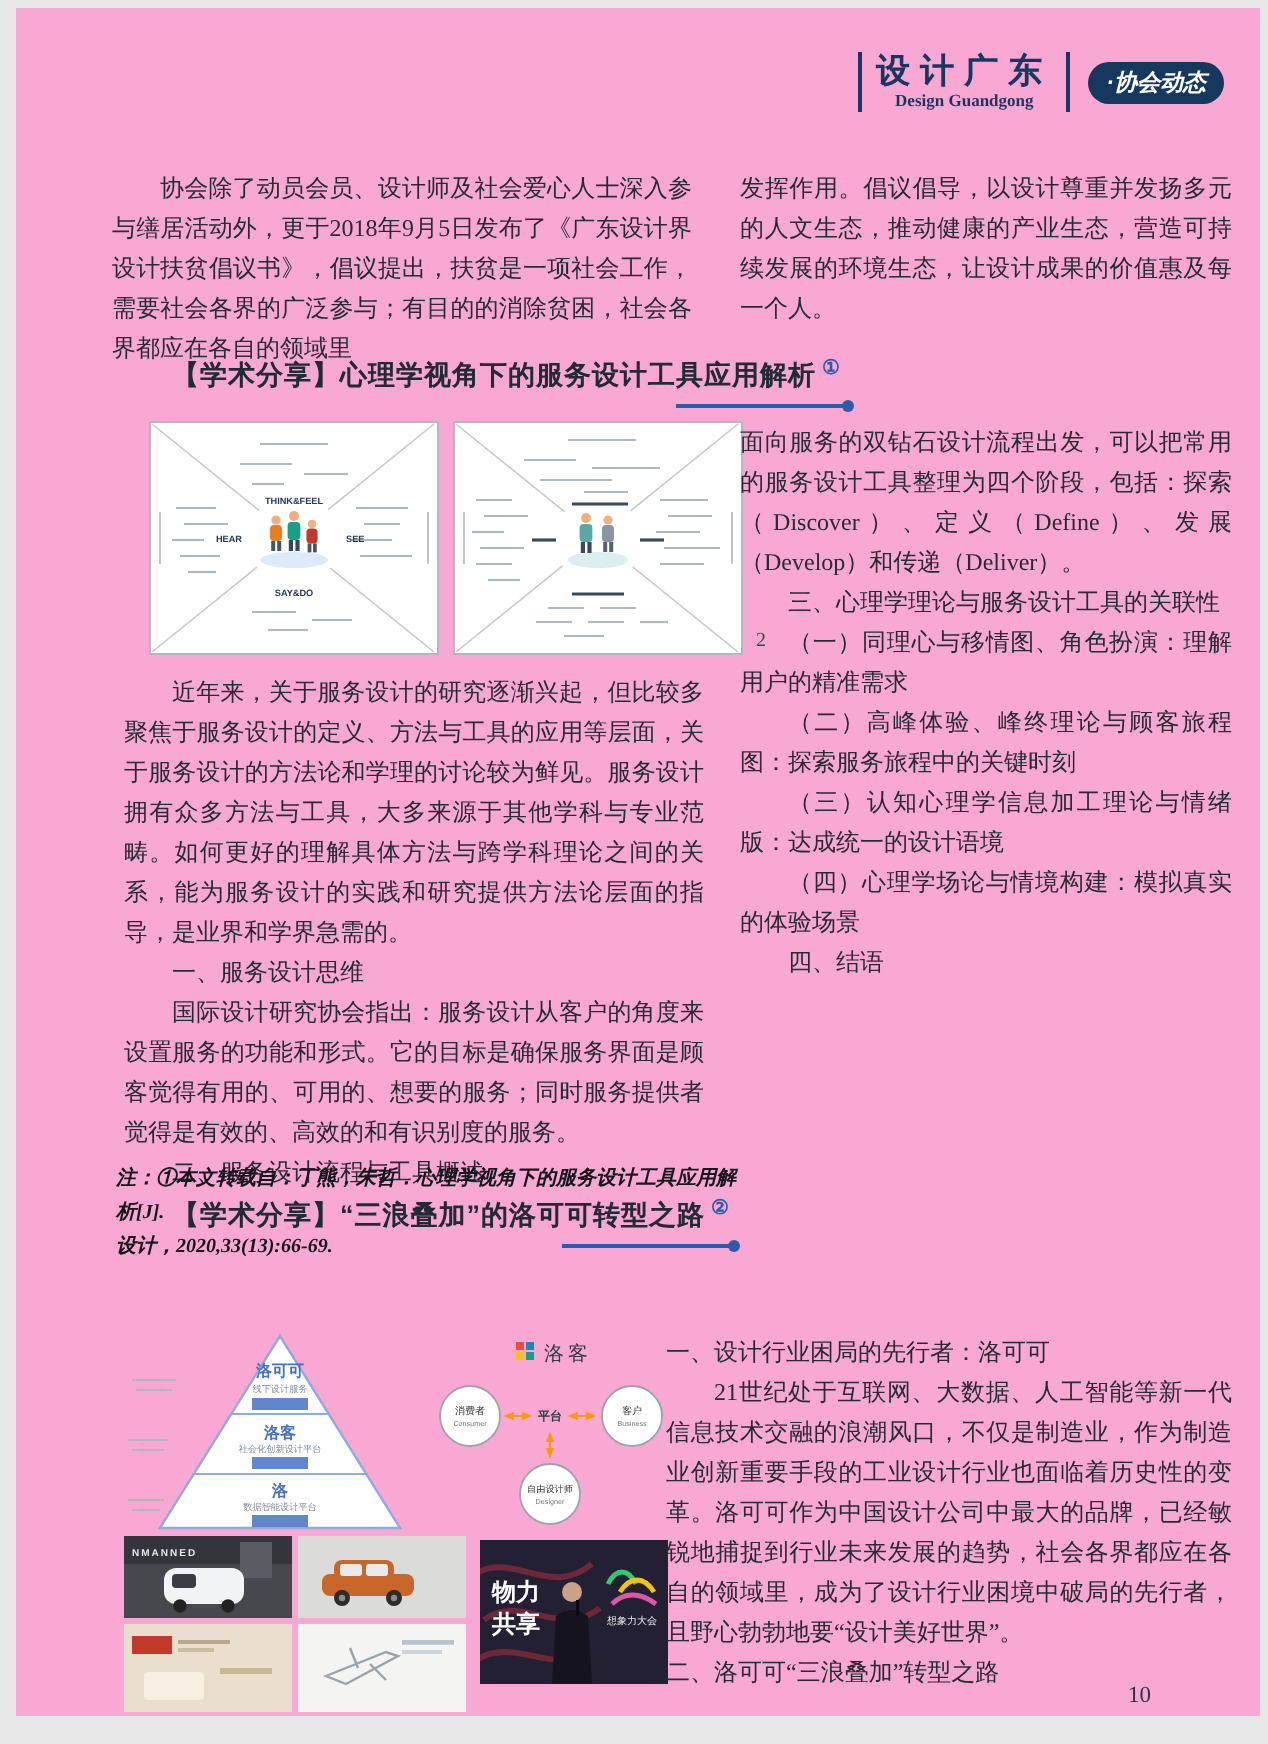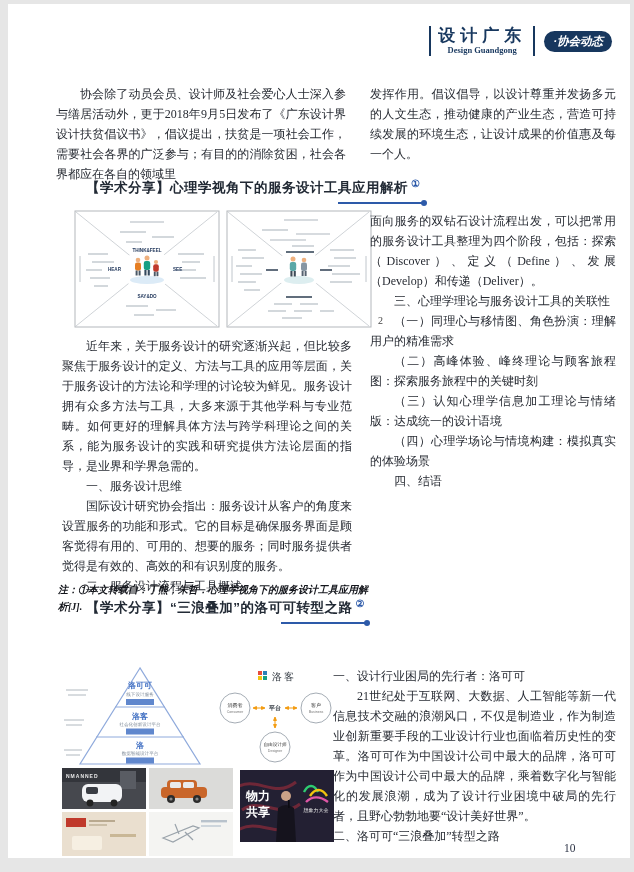--- a/index.html
+++ b/index.html
@@ -1,17 +1,17 @@
 <!DOCTYPE html>
 <html><head>
 <meta charset="utf-8">
 <style>
   html,body{margin:0;padding:0;width:634px;height:872px;overflow:hidden;background:#e6e6e6;}
   body{font-family:"Liberation Serif","DejaVu Serif",serif;}
-  .page{position:absolute;left:8px;top:4px;width:622px;height:854px;background:#ffffff;}
+  .page{position:absolute;left:8px;top:4px;width:622px;height:854px;background:#f9a8d4;}
   .abs{position:absolute;}
 
   
   .brand-row{display:flex;align-items:center;gap:9px;}
   .brand-box{border-left:2px solid #17375e;border-right:2px solid #17375e;padding:1px 7px;text-align:center;color:#17375e;}
   .brand-cn{font-size:17px;font-weight:bold;letter-spacing:5px;line-height:18px;white-space:nowrap;}
   .brand-en{font-size:8.5px;font-weight:bold;line-height:10px;white-space:nowrap;}
   .badge{background:#17375e;color:#fff;border-radius:11px;padding:3px 9px;font-size:11.5px;font-weight:bold;font-style:italic;font-family:"Liberation Sans",sans-serif;white-space:nowrap;}
 
   
@@ -192,20 +192,21 @@
     <p class="ind">三、心理学理论与服务设计工具的关联性</p>
     <p class="ind">（一）同理心与移情图、角色扮演：理解用户的精准需求</p>
     <p class="ind">（二）高峰体验、峰终理论与顾客旅程图：探索服务旅程中的关键时刻</p>
     <p class="ind">（三）认知心理学信息加工理论与情绪版：达成统一的设计语境</p>
     <p class="ind">（四）心理学场论与情境构建：模拟真实的体验场景</p>
     <p class="ind">四、结语</p>
   </div>
 
   <div class="abs note" style="left:50px;top:577px;width:316px;">
     <p>注：①本文转载自：丁熊，朱哲．心理学视角下的服务设计工具应用解析[J].</p>
+    <p>设计，2020,33(13):66-69.</p>
   </div>
 
   <div class="abs" style="left:54px;top:594px;">
     <div class="sec-h">
       <span>【学术分享】</span><span>“三浪叠加”的洛可可转型之路</span><span class="sup">②</span>
       <span class="h-rule" style="right:-2px;"></span>
     </div>
   </div>
 
   <div class="abs" style="left:54px;top:660px;width:272px;height:192px;">
@@ -324,19 +325,19 @@
         <path d="M64 22 C 68 14, 74 14, 78 22" stroke="#2ecc71"></path>
         <path d="M70 26 C 75 18, 82 18, 87 26" stroke="#f1c40f"></path>
         <path d="M66 32 C 72 26, 80 26, 88 32" stroke="#e056a6"></path>
       </g>
       <text x="76" y="42" text-anchor="middle" font-size="5" fill="#e8e8e8">想象力大会</text>
     </svg>
   </div>
 
   <div class="abs col" style="left:325px;top:662px;width:283px;">
     <p>一、设计行业困局的先行者：洛可可</p>
-    <p class="ind">21世纪处于互联网、大数据、人工智能等新一代信息技术交融的浪潮风口，不仅是制造业，作为制造业创新重要手段的工业设计行业也面临着历史性的变革。洛可可作为中国设计公司中最大的品牌，洛可可作为中国设计公司中最大的品牌，乘着数字化与智能化的发展浪潮，成为了设计行业困境中破局的先行者，且野心勃勃地要“设计美好世界”。</p>
+    <p class="ind">21世纪处于互联网、大数据、人工智能等新一代信息技术交融的浪潮风口，不仅是制造业，作为制造业创新重要手段的工业设计行业也面临着历史性的变革。洛可可作为中国设计公司中最大的品牌，已经敏锐地捕捉到行业未来发展的趋势，社会各界都应在各自的领域里，成为了设计行业困境中破局的先行者，且野心勃勃地要“设计美好世界”。</p>
     <p>二、洛可可“三浪叠加”转型之路</p>
   </div>
 
   <div class="abs pagenum" style="left:556px;top:838px;">10</div>
 
 </div>
 
 </body></html>

